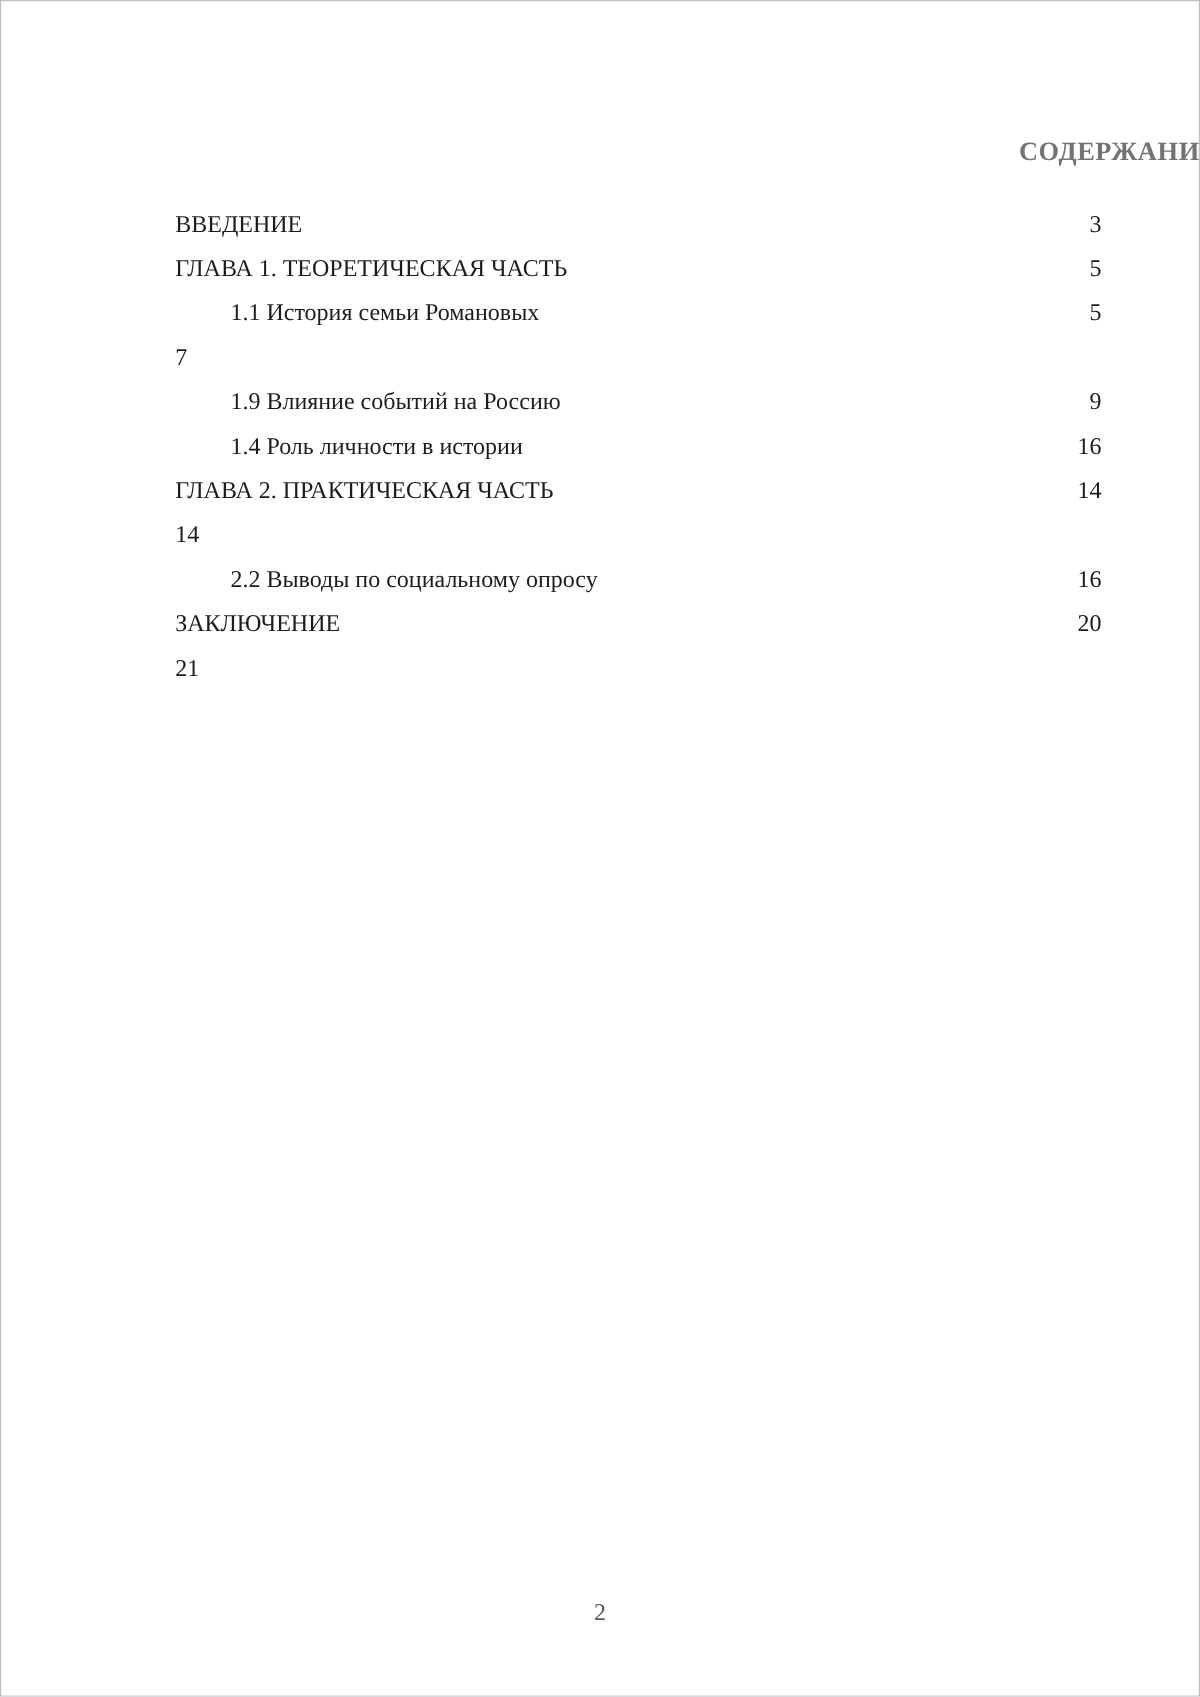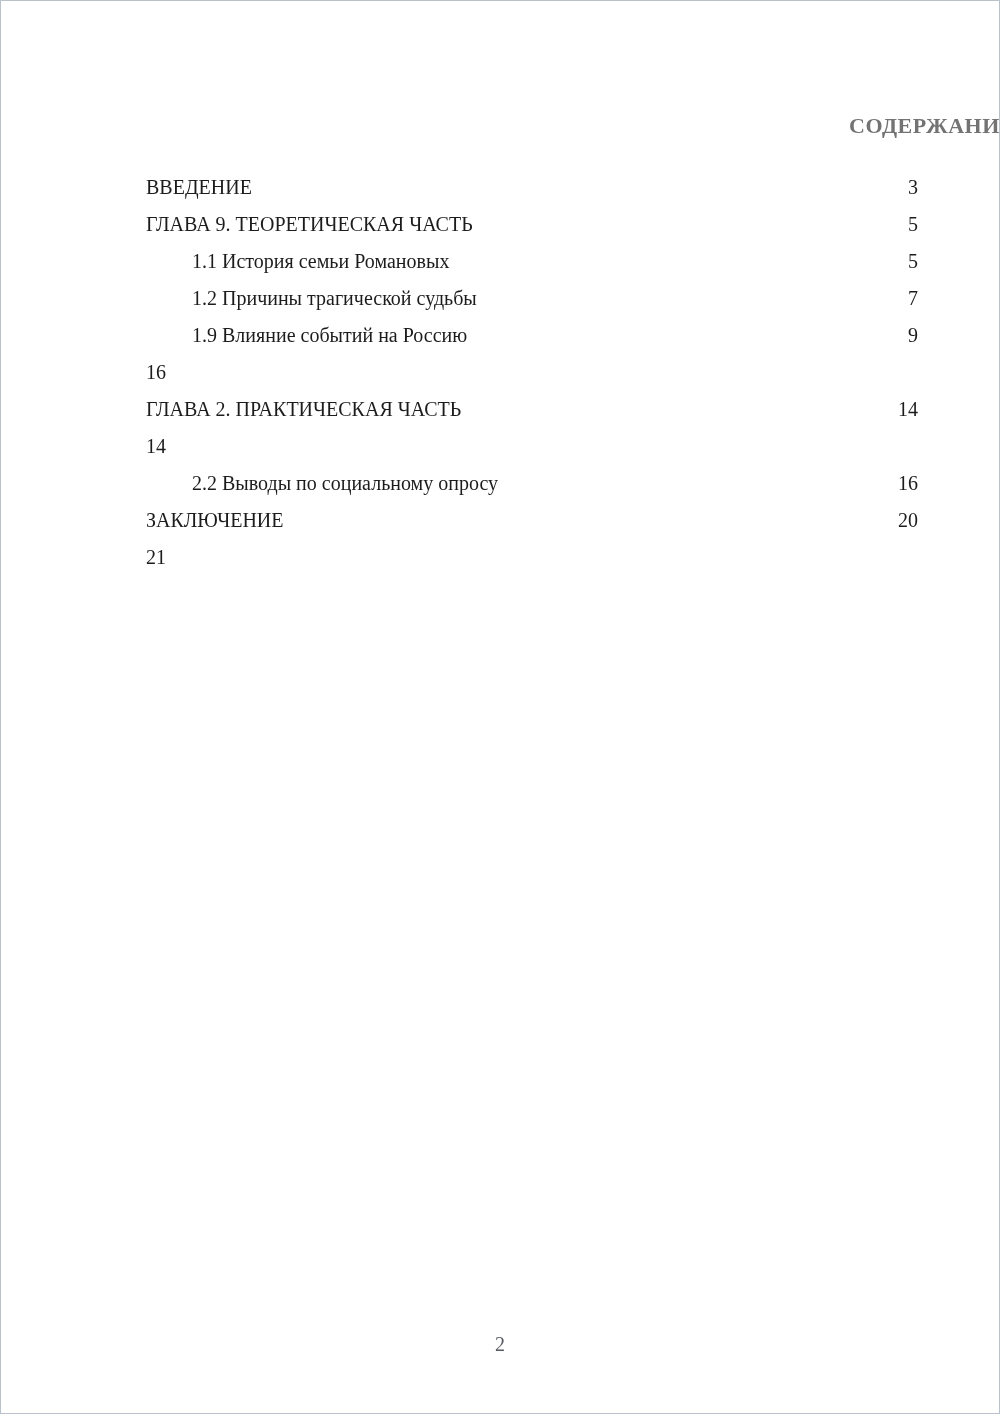--- a/index.html
+++ b/index.html
@@ -70,36 +70,36 @@
 
 <div class="sheet">
   <h1 class="doc-title">СОДЕРЖАНИЕ</h1>
 
   <div class="toc" id="toc">
       <div class="toc-row">
         <span class="toc-label">ВВЕДЕНИЕ</span>
         <span class="toc-page">3</span>
       </div>
       <div class="toc-row">
-        <span class="toc-label">ГЛАВА 9. ТЕОРЕТИЧЕСКАЯ ЧАСТЬ</span>
+        <span class="toc-label">ГЛАВА 1. ТЕОРЕТИЧЕСКАЯ ЧАСТЬ</span>
         <span class="toc-page">5</span>
       </div>
       <div class="toc-row sub">
         <span class="toc-label">1.1 История семьи Романовых</span>
         <span class="toc-page">5</span>
       </div>
       <div class="toc-row sub">
-        <span class="toc-label">1.2 Причины трагической судьбы</span>
         <span class="toc-page">7</span>
       </div>
       <div class="toc-row sub">
         <span class="toc-label">1.9 Влияние событий на Россию</span>
         <span class="toc-page">9</span>
       </div>
       <div class="toc-row sub">
+        <span class="toc-label">1.4 Роль личности в истории</span>
         <span class="toc-page">16</span>
       </div>
       <div class="toc-row">
         <span class="toc-label">ГЛАВА 2. ПРАКТИЧЕСКАЯ ЧАСТЬ</span>
         <span class="toc-page">14</span>
       </div>
       <div class="toc-row sub">
         <span class="toc-page">14</span>
       </div>
       <div class="toc-row sub">

